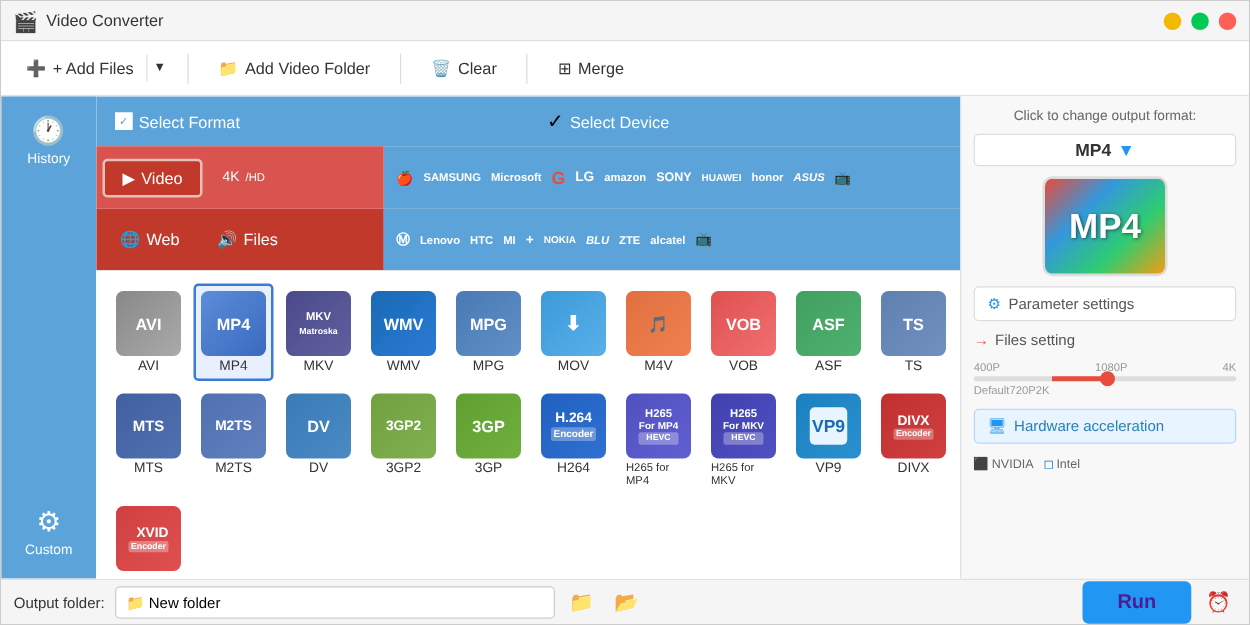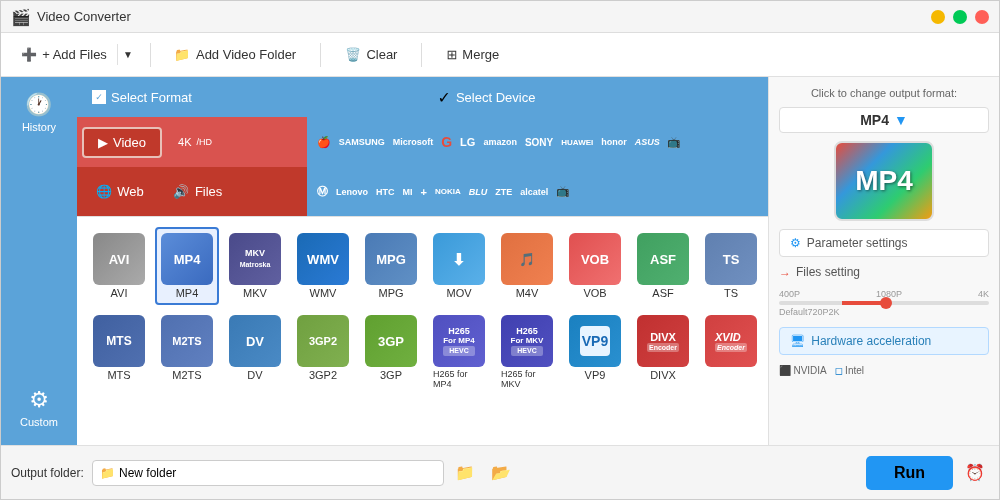--- a/index.html
+++ b/index.html
@@ -46,25 +46,25 @@
     .param-btn { display: flex; align-items: center; gap: 6px; padding: 6px 10px; background: #fff; border: 1px solid #ddd; border-radius: 4px; cursor: pointer; font-size: 12px; color: #555; }
     .quick-label { font-size: 12px; color: #555; display: flex; align-items: center; gap: 5px; }
     .quality-slider-container { padding: 2px 0; }
     .quality-labels { display: flex; justify-content: space-between; font-size: 9px; color: #999; margin-bottom: 2px; }
     .quality-slider { width: 100%; height: 4px; background: linear-gradient(to right, #ddd 0%, #ddd 30%, #e74c3c 30%, #e74c3c 50%, #ddd 50%, #ddd 100%); border-radius: 2px; position: relative; }
     .slider-thumb { width: 12px; height: 12px; background: #e74c3c; border-radius: 50%; position: absolute; top: -4px; left: 48%; }
     .quality-sublabels { display: flex; justify-content: flex-start; font-size: 9px; color: #999; margin-top: 2px; }
     .hw-accel-btn { display: flex; align-items: center; gap: 6px; padding: 6px 10px; background: #e8f4ff; border: 1px solid #b3d9ff; border-radius: 4px; cursor: pointer; font-size: 12px; color: #2980b9; }
     .gpu-logos { display: flex; align-items: center; gap: 8px; padding: 2px 0; }
     .gpu-logo { font-size: 10px; color: #666; display: flex; align-items: center; gap: 2px; }
-    .footer { height: 54px; background: #f5f5f5; border-top: 1px solid #e0e0e0; display: flex; align-items: center; padding: 0 10px; gap: 8px; }
+    .footer { height: 36px; background: #f5f5f5; border-top: 1px solid #e0e0e0; display: flex; align-items: center; padding: 0 10px; gap: 8px; }
     .output-label { font-size: 12px; color: #333; }
     .output-path-select { flex: 1; padding: 5px 8px; border: 1px solid #ccc; border-radius: 4px; background: #fff; font-size: 12px; appearance: none; cursor: pointer; }
     .footer-icon-btn { width: 28px; height: 28px; display: flex; align-items: center; justify-content: center; cursor: pointer; font-size: 16px; color: #555; }
-    .run-btn { padding: 8px 28px; background: #2196f3; color: #000000; border: none; border-radius: 5px; font-size: 16px; font-weight: bold; cursor: pointer; }
+    .run-btn { padding: 8px 28px; background: #2196f3; color: #4c1d95; border: none; border-radius: 5px; font-size: 16px; font-weight: bold; cursor: pointer; }
 
     
     .icon-avi { background: linear-gradient(135deg, #888, #aaa); }
     .icon-mp4 { background: linear-gradient(135deg, #5b8dd9, #3a6abf); }
     .icon-mkv { background: linear-gradient(135deg, #4a4a8a, #6060a0); }
     .icon-wmv { background: linear-gradient(135deg, #1a6ab5, #2a7ad5); }
     .icon-mpg { background: linear-gradient(135deg, #4a7ab5, #6090c5); }
     .icon-mov { background: linear-gradient(135deg, #3a9ad9, #5ab0e9); }
     .icon-m4v { background: linear-gradient(135deg, #e07040, #f08050); }
     .icon-vob { background: linear-gradient(135deg, #e05050, #f07070); }
@@ -289,20 +289,29 @@
             </div>
             <span class="format-label">3GP2</span>
           </div>
           <div class="format-item">
             <div class="format-icon icon-3gp">
               <span style="font-size:13px;font-weight:bold;">3GP</span>
             </div>
             <span class="format-label">3GP</span>
           </div>
           <div class="format-item">
+            <div class="format-icon icon-h264">
+              <div style="font-size:9px;text-align:center;line-height:1.2;">
+                  <div style="font-size:11px;font-weight:bold;">H.264</div>
+                  <div style="font-size:8px;background:rgba(255,255,255,0.3);padding:1px 2px;border-radius:2px;">Encoder</div>
+                </div>
+            </div>
+            <span class="format-label">H264</span>
+          </div>
+          <div class="format-item">
             <div class="format-icon icon-h265mp4">
               <div style="font-size:9px;text-align:center;line-height:1.2;">
                   <div style="font-size:9px;">H265</div>
                   <div style="font-size:8px;">For MP4</div>
                   <div style="font-size:7px;background:rgba(255,255,255,0.3);padding:1px 2px;border-radius:2px;">HEVC</div>
                 </div>
             </div>
             <span class="format-label" style="font-size:9px;">H265 for MP4</span>
           </div>
           <div class="format-item">
@@ -328,21 +337,21 @@
               <div style="font-size:9px;text-align:center;">
                   <div style="font-size:11px;font-weight:bold;color:#fff;">DIVX</div>
                   <div style="font-size:7px;background:rgba(255,255,255,0.3);padding:1px 2px;border-radius:2px;">Encoder</div>
                 </div>
             </div>
             <span class="format-label">DIVX</span>
           </div>
 
           <div class="format-item">
             <div class="format-icon icon-xvid">
-              <div style="font-size:9px;text-align:left;font-style:italic;">
+              <div style="font-size:9px;text-align:right;">
                   <div style="font-size:11px;font-weight:bold;color:#fff;">XVID</div>
                   <div style="font-size:7px;background:rgba(255,255,255,0.3);padding:1px 2px;border-radius:2px;">Encoder</div>
                 </div>
             </div>
 
           </div>
         </div>
       </div>
     </div>
 

